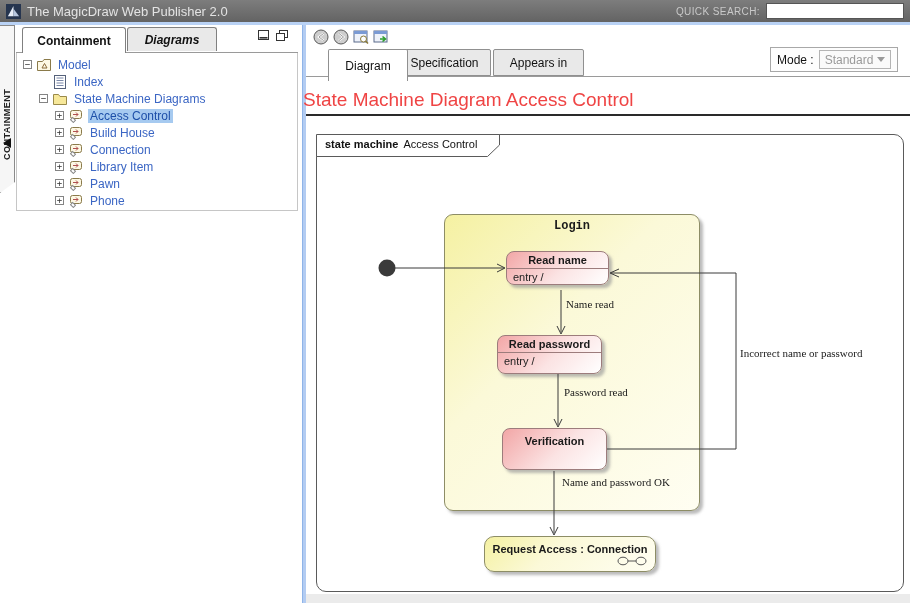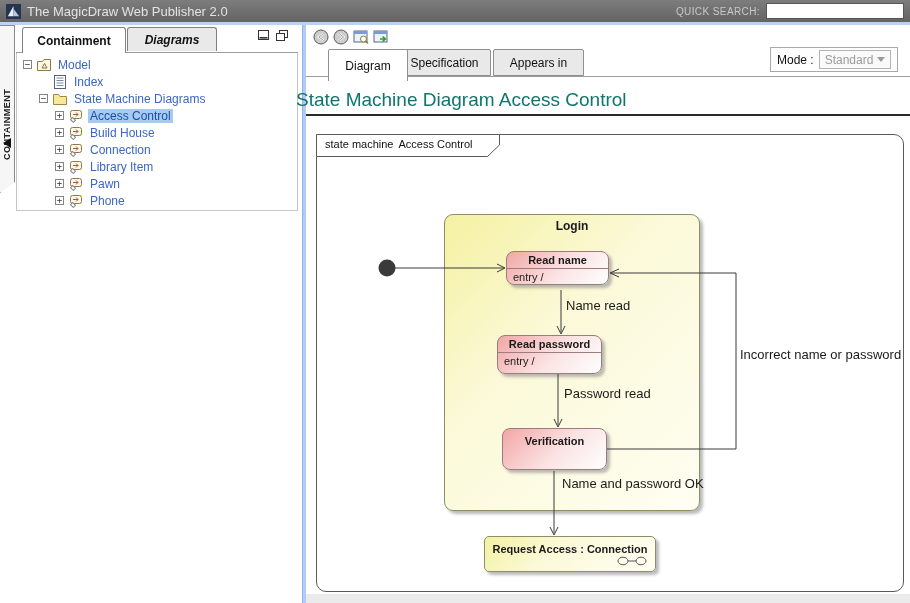--- a/index.html
+++ b/index.html
@@ -66,46 +66,46 @@
   .main-tab.t3 { left:493px; width:91px; }
 
   .mode-box { position:absolute; left:770px; top:47px; width:128px; height:25px;
     border:1px solid #a8a8a8; background:#fdfdfd; display:flex; align-items:center; padding:0 6px; }
   .mode-label { font-size:12px; color:#111; margin-right:5px; }
   .mode-select { flex:1; height:19px; border:1px solid #b4b4b4; background:#fafafa; color:#9a9a9a;
     font-size:12px; display:flex; align-items:center; padding:0 5px; cursor:pointer; }
   .mode-caret { margin-left:auto; width:0; height:0; border-left:4px solid transparent;
     border-right:4px solid transparent; border-top:5px solid #9a9a9a; }
 
-  .page-title { position:absolute; left:296px; top:89px; font-size:19px; color:#0f766e; }
+  .page-title { position:absolute; left:303px; top:89px; font-size:19px; color:#ef4444; }
   .title-rule { position:absolute; left:306px; top:114px; width:604px; height:2px; background:#2a2a2a; }
 
   
   .frame { position:absolute; left:316px; top:134px; width:588px; height:458px;
     border:1px solid #5a5a5a; border-radius:10px; background:#fff; }
   .frame-tab-svg { position:absolute; left:-1px; top:-1px; }
   .frame-tab-label { position:absolute; left:8px; top:3px; font-size:11px; color:#111; z-index:2; white-space:nowrap; }
-  .frame-tab-label .kw { font-weight:normal; margin-right:5px; }
+  .frame-tab-label .kw { font-weight:bold; margin-right:5px; }
 
   .state { position:absolute; border-radius:9px; box-shadow:3px 3px 3px rgba(150,150,150,.65); }
   .state.yellow { background:linear-gradient(135deg,#f5f1a2 0%,#fbf9d8 40%,#fffef2 100%); border:1px solid #8d8d66; }
   .state.pink { background:linear-gradient(135deg,#f2a6a6 0%,#fbe3e3 55%,#ffffff 100%); border:1px solid #9c7c7c; border-radius:8px; }
-  .login { left:127px; top:79px; width:256px; height:297px; z-index:1; }
+  .login { left:127px; top:79px; width:256px; height:297px; z-index:1;font-family:Liberation Mono, monospace; }
   .login-title { text-align:center; font-weight:bold; font-size:12px; color:#1a1a1a; padding-top:4px; }
   .s-title { text-align:center; font-weight:bold; font-size:11px; color:#1a1a1a; height:17px; line-height:17px; }
   .s-title.rule { border-bottom:1px solid #9c7c7c; }
   .s-body { font-size:11px; color:#222; padding:2px 0 0 6px; }
   .read-name { left:189px; top:116px; width:103px; height:34px; z-index:2; }
   .read-password { left:180px; top:200px; width:105px; height:39px; z-index:2; }
   .verification { left:185px; top:293px; width:105px; height:42px; z-index:2; }
-  .request { left:167px; top:401px; width:172px; height:36px; z-index:2; border-radius:5px; }
+  .request { left:167px; top:401px; width:172px; height:36px; z-index:2; border-radius:10px; }
   .submachine-icon { position:absolute; right:8px; bottom:4px; }
 
   .edges { position:absolute; left:0; top:0; z-index:3; pointer-events:none; }
-  .tlab { position:absolute; font-size:13px; color:#1a1a1a; z-index:4; white-space:nowrap; }
+  .tlab { position:absolute; font-size:11px; color:#1a1a1a; z-index:4; white-space:nowrap;font-family:Liberation Serif, serif; }
   .lab-name-read { left:249px; top:163px; }
   .lab-password-read { left:247px; top:251px; }
   .lab-incorrect { left:423px; top:212px; }
   .lab-ok { left:245px; top:341px; }
 
   .main-footer { position:absolute; left:306px; top:594px; width:604px; height:9px; background:#ebebeb; }
 </style>
 </head>
 <body>
 

